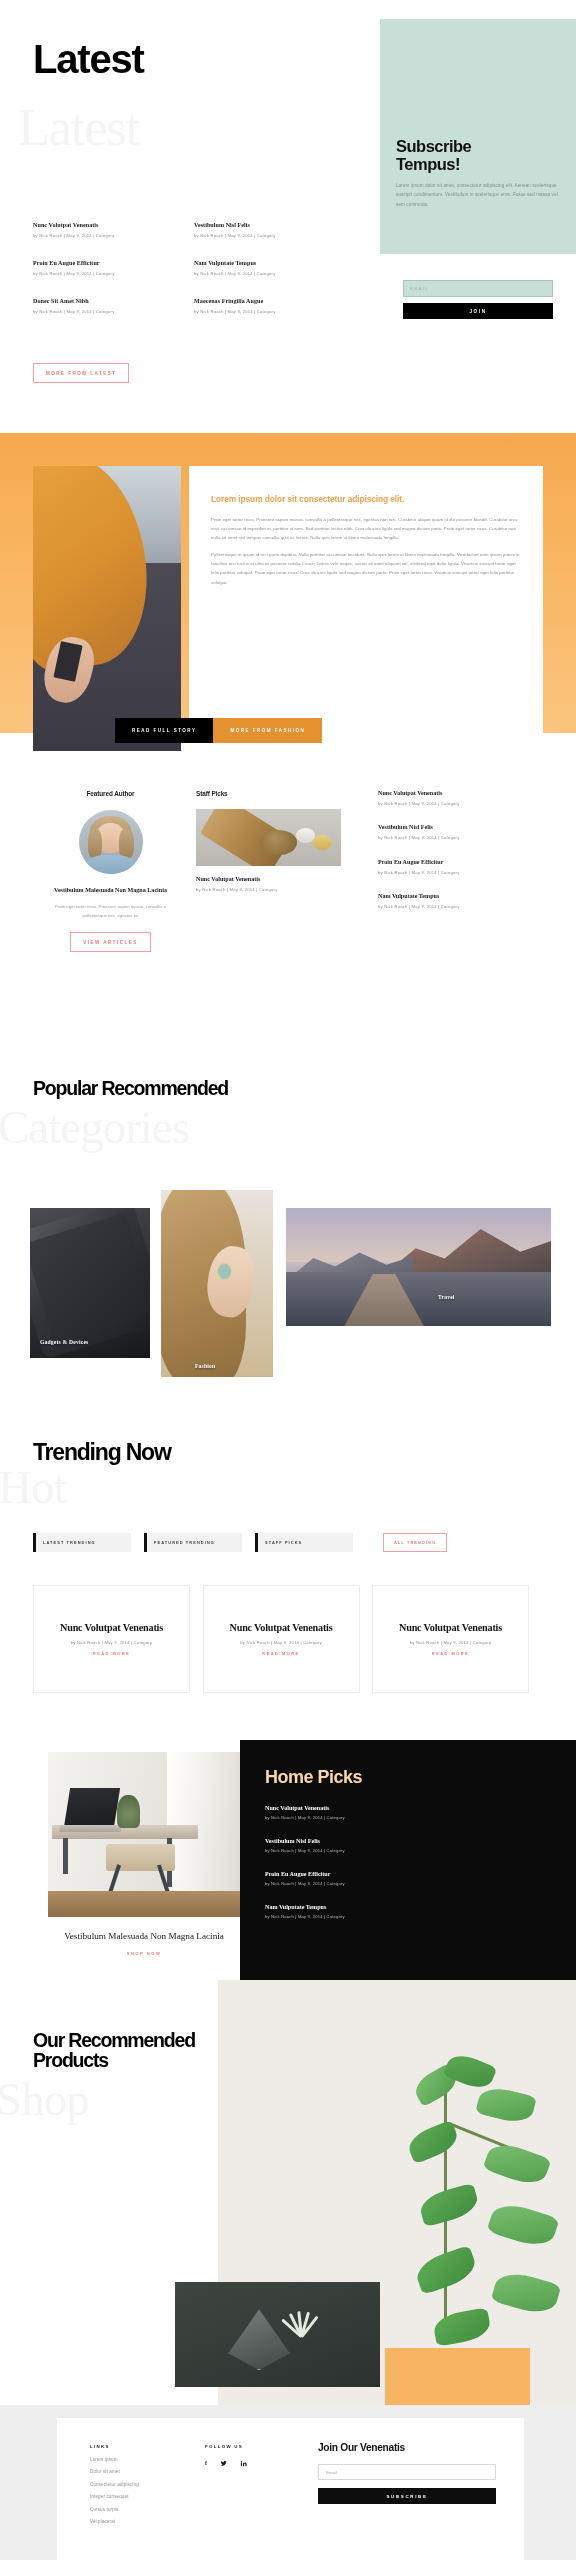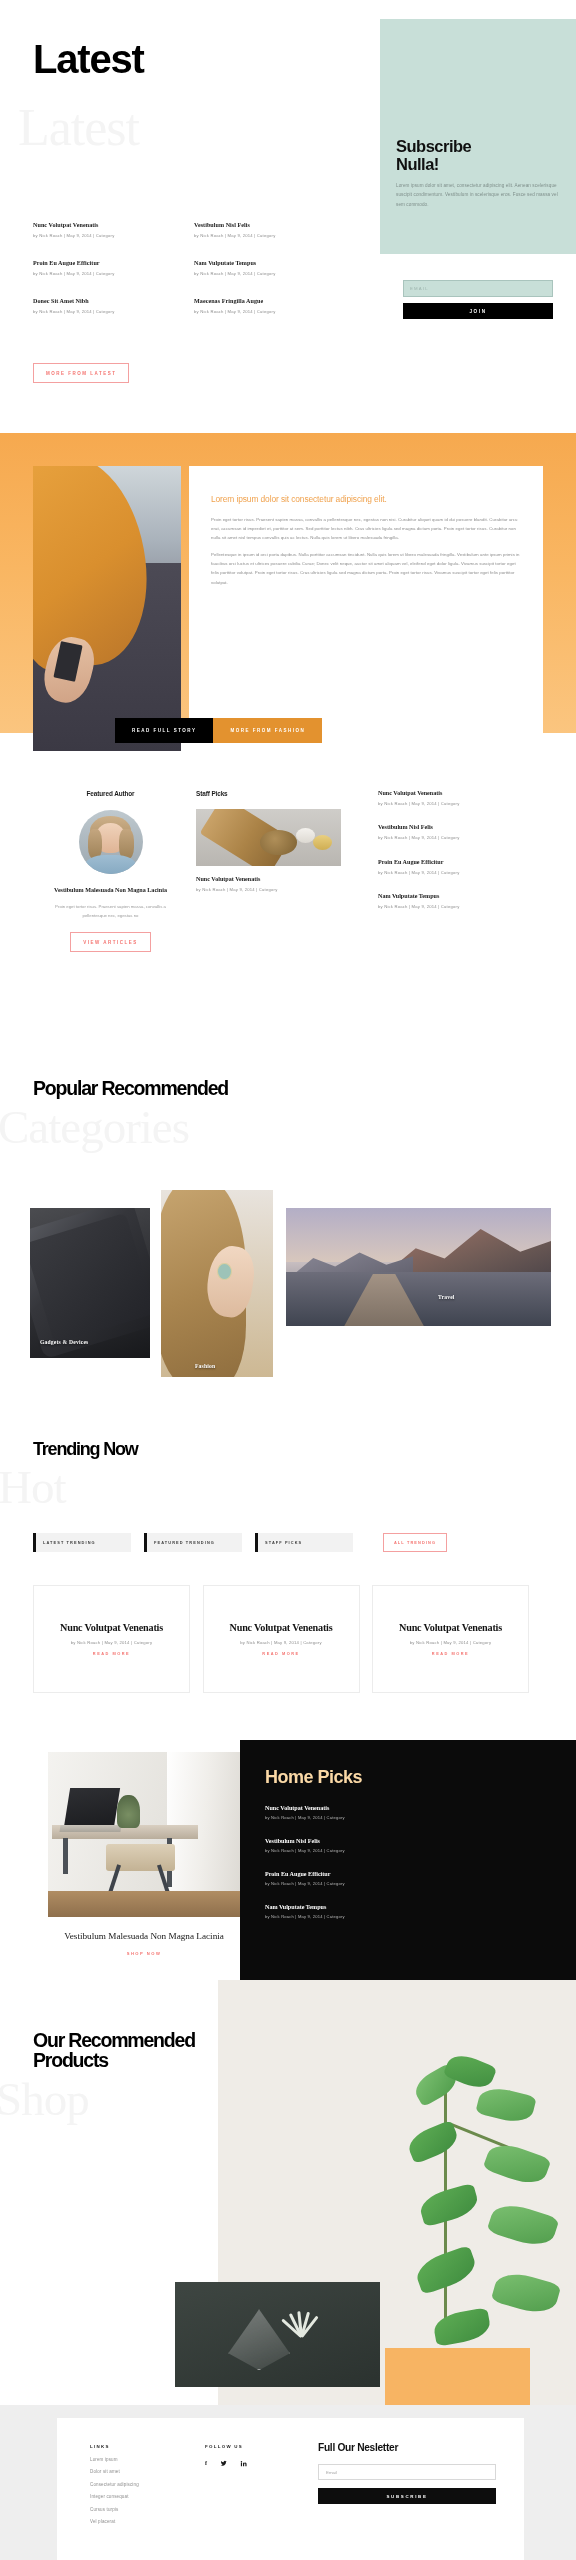--- a/index.html
+++ b/index.html
@@ -82,21 +82,21 @@
   }
   .ph-phone{
     position:absolute;left:16%;top:62%;width:15%;height:13%;
     background:#2c2c31;border-radius:1.5px;transform:rotate(12deg);
   }
   .feat-card{
     position:absolute;left:189px;top:33px;width:354px;min-height:270px;background:#fff;
     padding:20px 22px 18px 22px;
   }
   .feat-h{font-family:"Liberation Serif",serif;font-size:17px;font-weight:400;color:#111;letter-spacing:-.2px;}
-  .feat-sub{margin-top:8px;font-size:8.4px;font-weight:400;color:#f0a24e;line-height:1.42;letter-spacing:-.1px;}
+  .feat-sub{margin-top:8px;font-size:8.4px;font-weight:700;color:#f0a24e;line-height:1.42;letter-spacing:-.1px;}
   .feat-body{margin-top:9px;font-size:4.35px;line-height:2.1;color:#8d8d8d;letter-spacing:.05px;}
   .feat-body p{margin-bottom:8px;}
   .feat-btns{position:absolute;left:115px;top:285px;display:flex;}
   .btn-dark{
     background:#000;color:#fff;font-size:4.5px;font-weight:700;letter-spacing:1.5px;
     text-transform:uppercase;padding:10px 17px;border:none;font-family:"Liberation Sans",sans-serif;cursor:pointer;
   }
   .btn-amber{
     background:#e3922f;color:#fff;font-size:4.5px;font-weight:700;letter-spacing:1.5px;
     text-transform:uppercase;padding:10px 17px;border:none;font-family:"Liberation Sans",sans-serif;cursor:pointer;
@@ -179,21 +179,21 @@
   .cat-label{
     position:absolute;color:#fff;font-family:"Liberation Serif",serif;font-weight:700;
     font-size:5.6px;letter-spacing:.2px;text-shadow:0 1px 2px rgba(0,0,0,.5);
   }
   .lbl-1{left:10px;bottom:13px;}
   .lbl-2{left:34px;bottom:8px;}
   .lbl-3{left:152px;bottom:26px;}
 
   
   .sec-trend{position:absolute;left:0;top:1390px;width:576px;height:340px;background:#fff;}
-  .trend-h{position:absolute;left:33px;top:50px;font-size:18px;}
+  .trend-h{position:absolute;left:33px;top:50px;font-size:23px;}
   .ghost-trend{left:-2px;top:70px;font-size:47px;}
   .tabs{position:absolute;left:33px;top:143px;display:flex;align-items:center;gap:13px;}
   .tab{
     display:flex;align-items:center;background:#f2f2f2;height:19px;width:98px;position:relative;
   }
   .tab::before{content:"";position:absolute;left:0;top:0;width:2.5px;height:100%;background:#111;}
   .tab span{padding-left:10px;font-size:3.9px;font-weight:700;letter-spacing:1.1px;color:#3b3b3b;text-transform:uppercase;}
   .tab-all{
     width:64px;height:19px;display:flex;align-items:center;justify-content:center;
     border:1px solid #f4a0a0;color:#f4736f;font-size:3.9px;font-weight:700;
@@ -338,21 +338,21 @@
           <div class="meta">by Nick Roach | May 9, 2014 | Category</div>
         </div>
       </div>
     </div>
 
     <button class="btn-outline more-latest">More From Latest</button>
 
     <div class="subs-panel">
       <div class="subs-inner">
         <div class="subs-title">Subscribe</div>
-        <div class="subs-title">Nulla!</div>
+        <div class="subs-title">Tempus!</div>
         <div class="subs-copy">Lorem ipsum dolor sit amet, consectetur adipiscing elit. Aenean scelerisque suscipit condimentum. Vestibulum in scelerisque eros. Fusce sed massa vel sem commodo.</div>
       </div>
     </div>
     <div class="subs-form">
       <input class="subs-input" type="text" placeholder="EMAIL" style="">
       <button class="subs-btn">Join</button>
     </div>
   </section>
 
   <section class="sec-featured">
@@ -598,18 +598,18 @@
       </span>
       <span>
         <svg width="7" height="7" viewBox="0 0 24 24" aria-hidden="true">
             <path fill="#1a1a1a" d="M4.98 3.5a2.5 2.5 0 1 1 0 5 2.5 2.5 0 0 1 0-5zM3 9h4v12H3V9zm7 0h3.8v1.7h.05c.53-.96 1.83-1.98 3.77-1.98 4.03 0 4.78 2.5 4.78 5.76V21h-4v-5.6c0-1.34-.03-3.07-1.9-3.07-1.9 0-2.2 1.45-2.2 2.97V21h-4V9z"></path>
           </svg>
       </span>
     </div>
   </div>
 
   <div class="f-news">
-    <div class="f-news-h">Full Our Nesletter</div>
+    <div class="f-news-h">Join Our Venenatis</div>
     <input class="f-input" type="text" placeholder="Email" style="">
     <button class="f-btn">Subscribe</button>
   </div>
 
 </div>
 
 </body></html>

